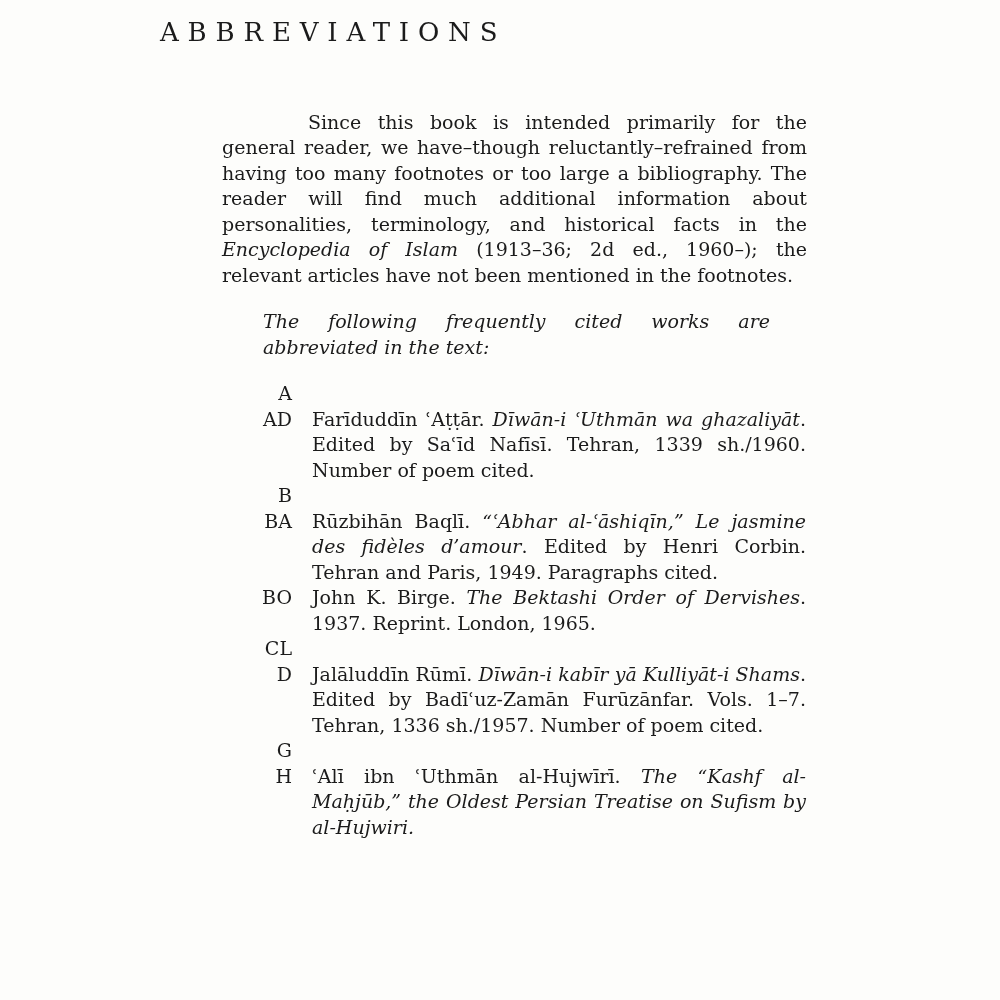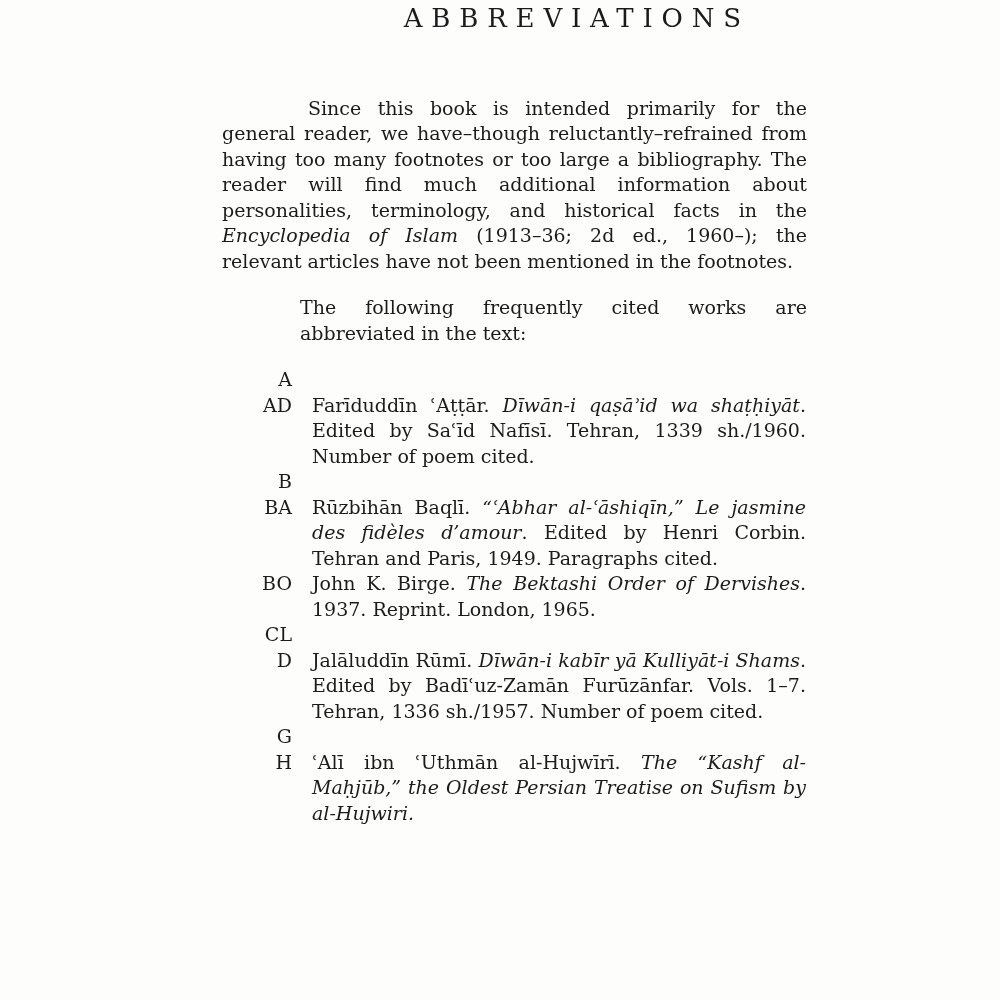--- a/index.html
+++ b/index.html
@@ -16,45 +16,46 @@
     line-height: 25.5px;
     overflow: hidden;
     -webkit-font-smoothing: antialiased;
   }
   .page {
     position: relative;
     width: 1000px;
     height: 1000px;
   }
   .title-row {
-    margin-top: 6px;
+    margin-top: 20px;
     margin-left: 160px;
     width: 590px;
-    text-align: right;
+    text-align: left;
   }
   .page-title {
     font-size: 26px;
     letter-spacing: 0.34em;
     font-weight: 400;
     white-space: nowrap;
   }
   .text-col {
     margin-left: 222px;
     width: 585px;
   }
   .intro {
     margin-top: 62px;
     text-align: justify;
     text-indent: 86px;
   }
   .lead-in {
     margin-top: 21px;
-    margin-left: 78px;
+    margin-left: 41px;
     width: 507px;
     text-align: justify;
+    font-style: italic;
   }
   .abbr-list {
     margin-top: 21px;
   }
   .entry {
     display: flex;
     align-items: flex-start;
   }
   .abbr {
     width: 70px;
@@ -87,21 +88,21 @@
     <p class="intro"><span>Since this book is intended primarily for the general reader, we have–though reluctantly–refrained from having too many footnotes or too large a bibliography. The reader will find much additional information about personalities, terminology, and historical facts in the </span><span class="it">Encyclopedia of Islam</span><span> (1913–36; 2d ed., 1960–); the relevant articles have not been mentioned in the footnotes.</span></p>
 
     <p class="lead-in">The following frequently cited works are abbreviated in the text:</p>
 
     <div class="abbr-list">
         <div class="entry">
           <div class="abbr">A</div>
         </div>
         <div class="entry">
           <div class="abbr">AD</div>
-          <div class="desc"><span>Farīduddīn ʿAṭṭār. </span><span class="it">Dīwān-i qaṣāʾid wa shaṭḥiyāt</span><span>. Edited by Saʿīd Nafīsī. Tehran, 1339 sh./1960. Number of poem cited.</span></div>
+          <div class="desc"><span>Farīduddīn ʿAṭṭār. </span><span class="it">Dīwān-i ʿUthmān wa ghazaliyāt</span><span>. Edited by Saʿīd Nafīsī. Tehran, 1339 sh./1960. Number of poem cited.</span></div>
         </div>
         <div class="entry">
           <div class="abbr">B</div>
         </div>
         <div class="entry">
           <div class="abbr">BA</div>
           <div class="desc"><span>Rūzbihān Baqlī. </span><span class="it">“ʿAbhar al-ʿāshiqīn,” Le jasmine des fidèles d’amour</span><span>. Edited by Henri Corbin. Tehran and Paris, 1949. Paragraphs cited.</span></div>
         </div>
         <div class="entry">
           <div class="abbr">BO</div>

